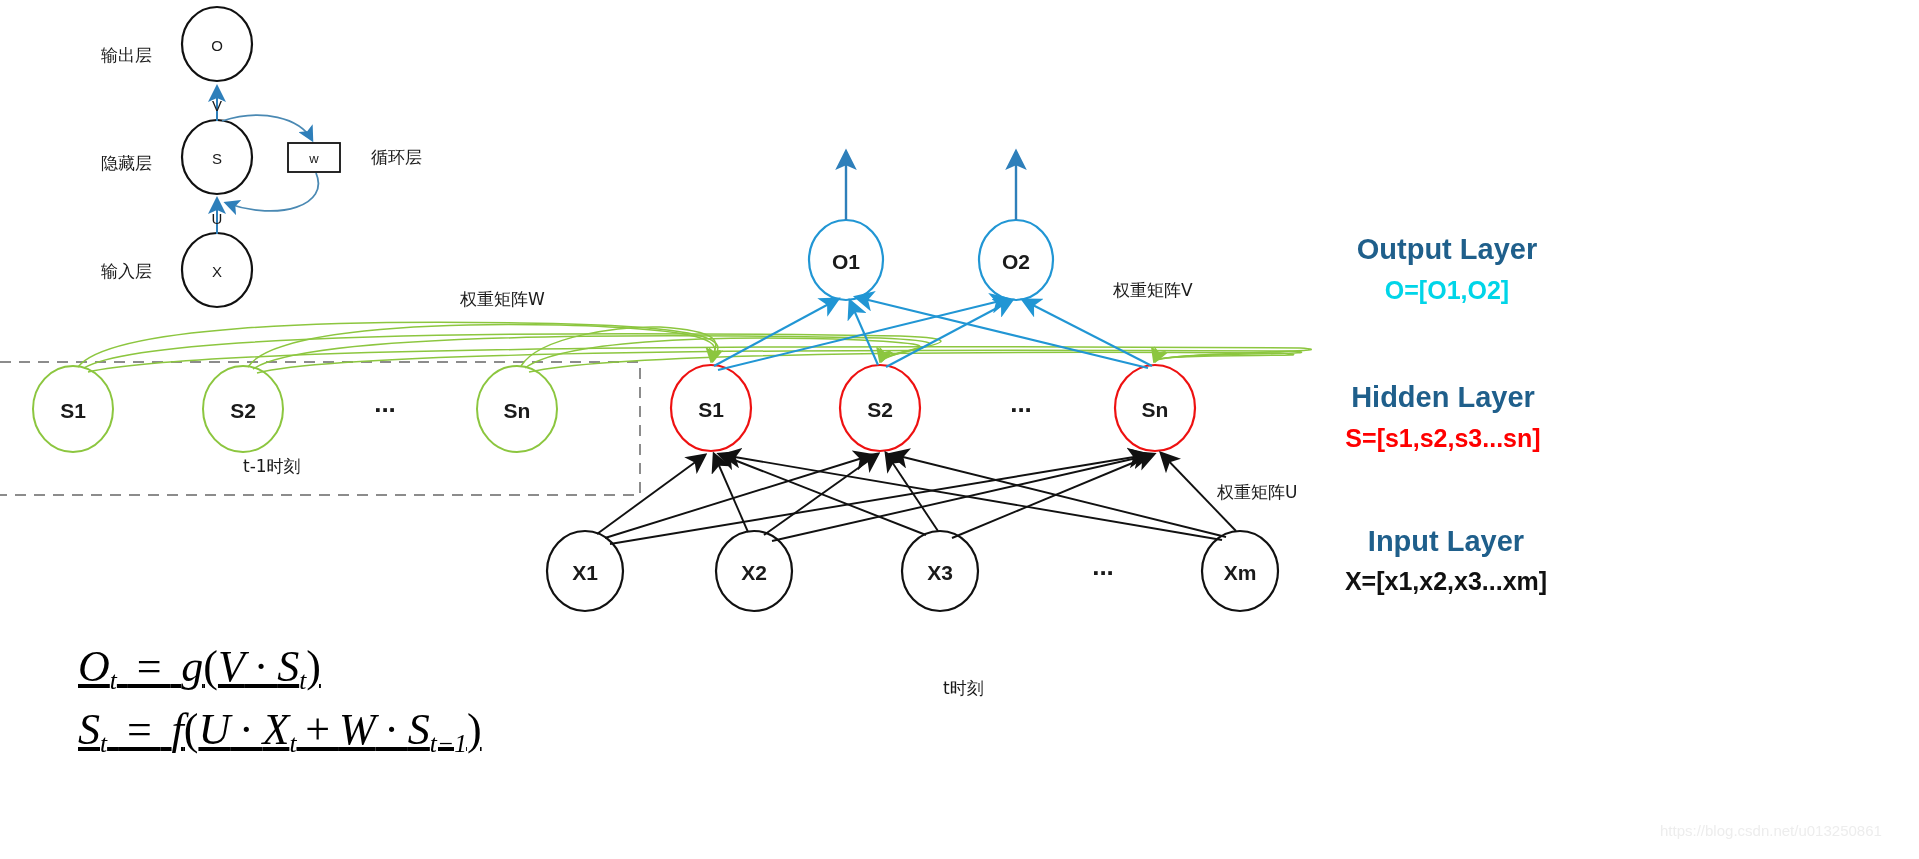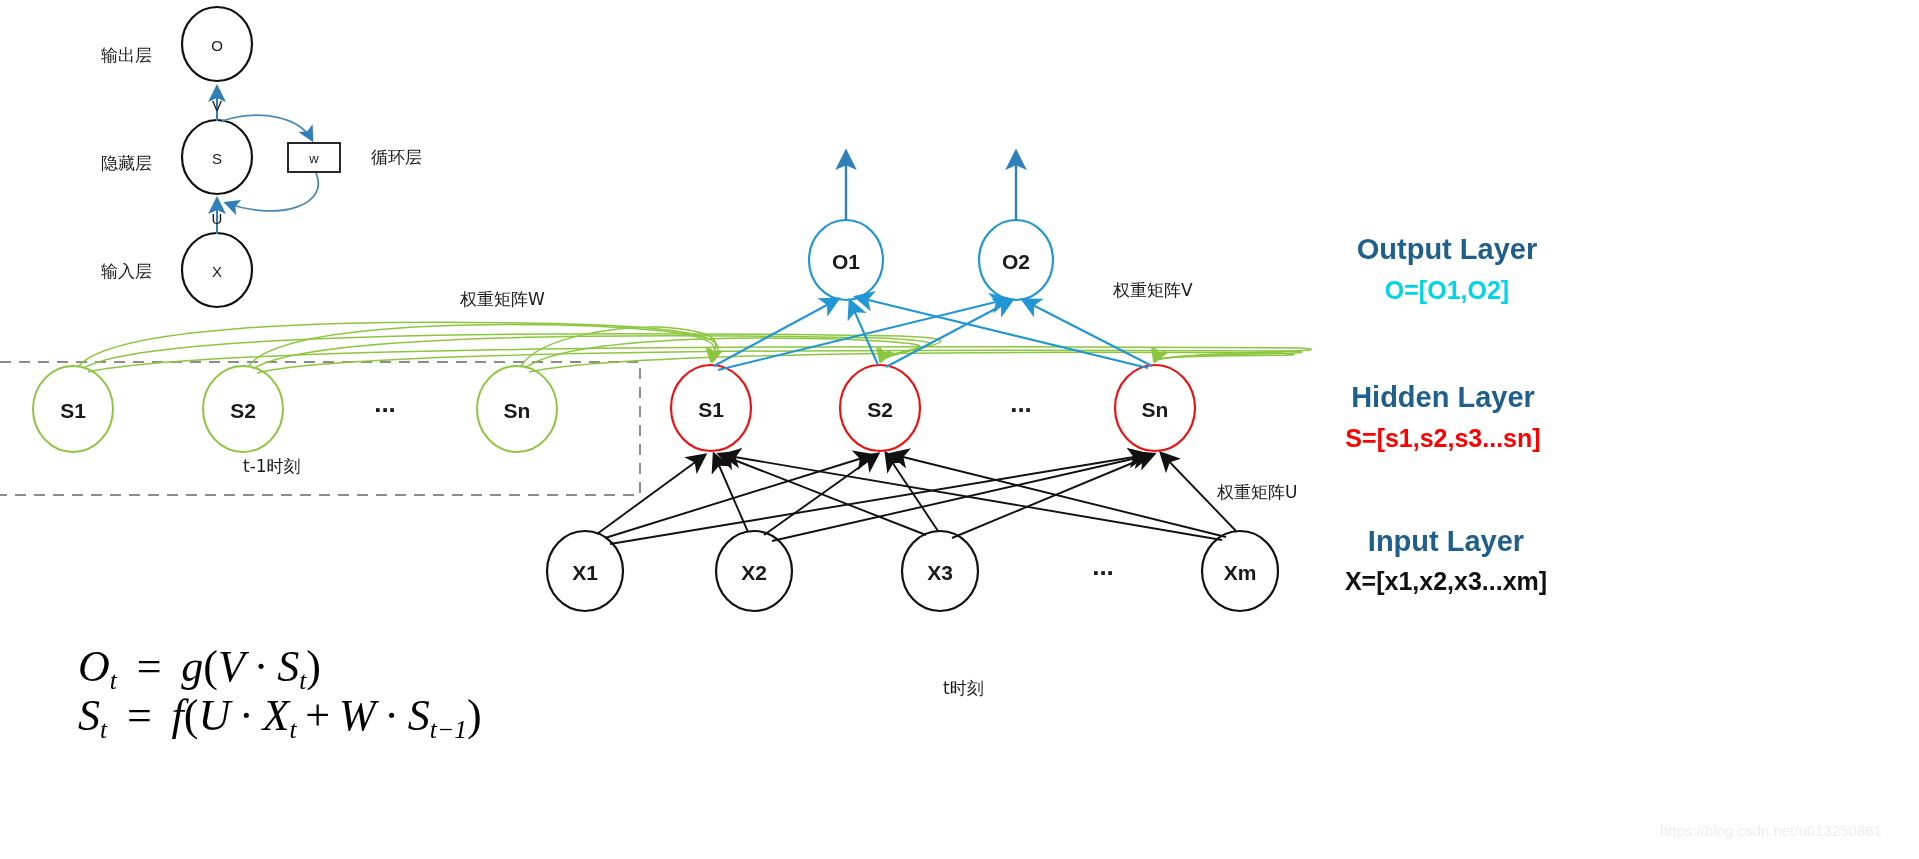--- a/index.html
+++ b/index.html
@@ -34,21 +34,21 @@
   }
   .ellipsis{
     font-family:"Liberation Sans","DejaVu Sans",sans-serif;
     font-weight:bold;font-size:26px;fill:#1a1a1a;text-anchor:middle;
   }
   .formula{
     position:absolute;
     font-family:"Liberation Serif","DejaVu Serif",serif;
     color:#000;
   }
-  .formula .ln{white-space:nowrap;line-height:1;}
+  .formula .ln{white-space:nowrap;line-height:1;text-decoration:underline;}
   .formula i{font-style:italic;}
   .formula sub{font-size:0.58em;font-style:italic;vertical-align:-0.32em;}
   .fsz{font-size:44px;}
 </style>
 </head>
 <body>
 
 <div id="stage">
 
   <svg class="layer" viewBox="0 0 1919 859">
@@ -214,18 +214,18 @@
       <text class="side-eq" x="1446" y="590" fill="#111111">X=[x1,x2,x3...xm]</text>
     </g>
 
     <text class="wm" x="1660" y="836">https://blog.csdn.net/u013250861</text>
   </svg>
 
   <div class="formula fsz" style="left:78px; top:645px;">
     <div class="ln">
       <i>O</i><sub>t</sub> <span> = </span> <i>g</i>(<i>V</i> · <i>S</i><sub>t</sub>)
     </div>
-    <div class="ln" style="">
+    <div class="ln" style="margin-top:14px;">
       <i>S</i><sub>t</sub> <span> = </span> <i>f</i>(<i>U</i> · <i>X</i><sub>t</sub> + <i>W</i> · <i>S</i><sub>t−1</sub>)
     </div>
   </div>
 
 </div>
 
 </body></html>

